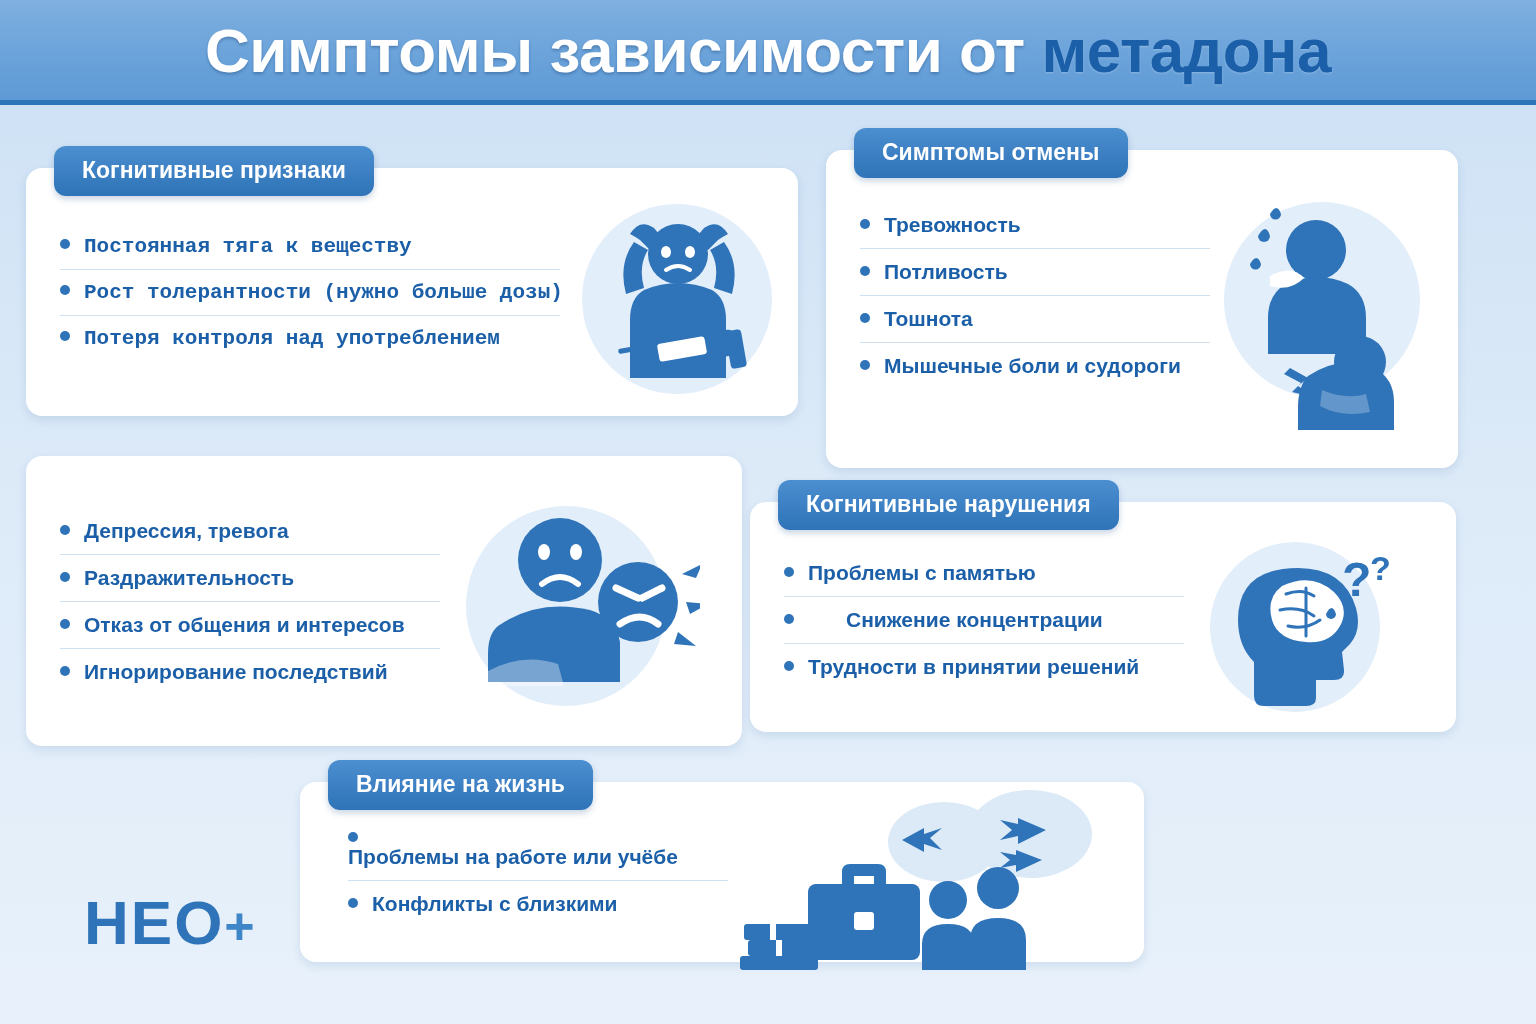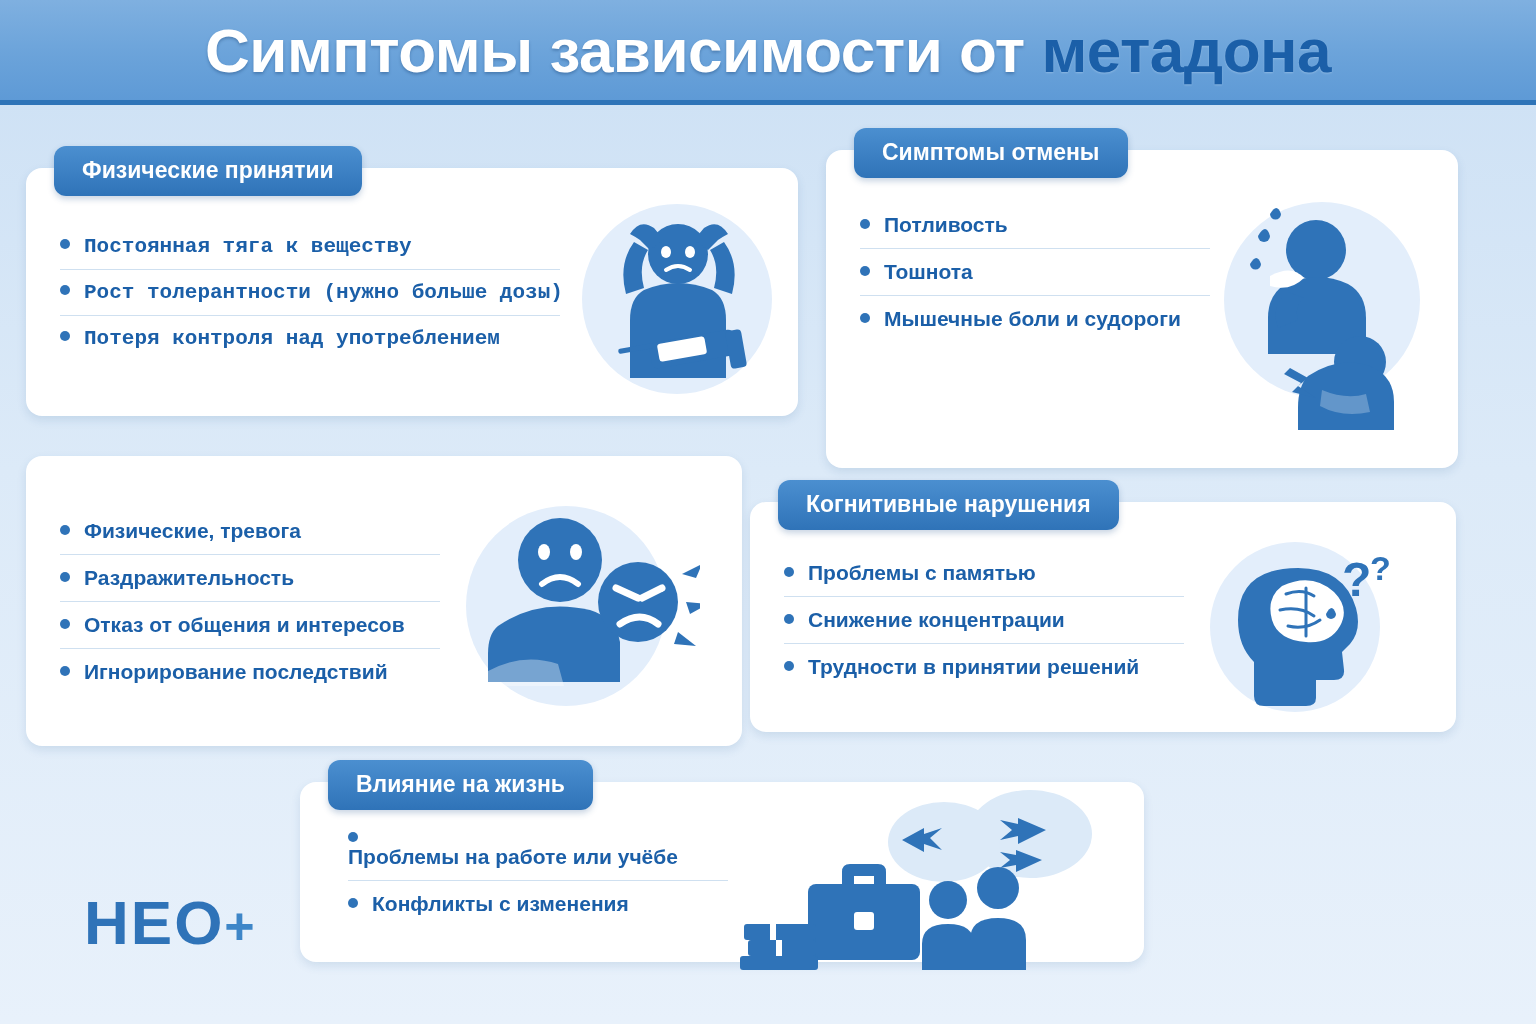--- a/index.html
+++ b/index.html
@@ -138,21 +138,21 @@
 
 <div class="bg-wash"></div>
 
 <div class="header">
   <h1>
     <span>Симптомы зависимости от </span><span class="accent">метадона</span>
   </h1>
 </div>
 
 <div class="card" id="card-physical">
-  <div class="card-title">Физические принятии</div>
+  <div class="card-title">Когнитивные признаки</div>
 
   <div class="items" style="top:56px;font-family:Liberation Mono, monospace;">
     <div class="item" style="width:500px;">
       <span class="bullet"></span>
       <span>Постоянная тяга к веществу</span>
     </div>
     <div class="item" style="width:500px;">
       <span class="bullet"></span>
       <span>Рост толерантности (нужно больше дозы)</span>
     </div>
@@ -191,20 +191,24 @@
     </g>
   </svg>
 </div>
 
 <div class="card" id="card-with">
   <div class="card-title">Симптомы отмены</div>
 
   <div class="items" style="top:52px;">
     <div class="item" style="width:350px;">
       <span class="bullet"></span>
+      <span>Тревожность</span>
+    </div>
+    <div class="item" style="width:350px;">
+      <span class="bullet"></span>
       <span>Потливость</span>
     </div>
     <div class="item" style="width:350px;">
       <span class="bullet"></span>
       <span>Тошнота</span>
     </div>
     <div class="item" style="width:350px;">
       <span class="bullet"></span>
       <span>Мышечные боли и судороги</span>
     </div>
@@ -232,21 +236,21 @@
       <path d="M78 176 l18 10 -10 8 18 12 -24 -6 9 -9 -17 -9z"></path>
     </g>
   </svg>
 </div>
 
 <div class="card" id="card-psych">
 
   <div class="items" style="top:52px;">
     <div class="item" style="width:380px;">
       <span class="bullet"></span>
-      <span>Физические, тревога</span>
+      <span>Депрессия, тревога</span>
     </div>
     <div class="item" style="width:380px;">
       <span class="bullet"></span>
       <span>Раздражительность</span>
     </div>
     <div class="item" style="width:380px;">
       <span class="bullet"></span>
       <span>Отказ от общения и интересов</span>
     </div>
     <div class="item" style="width:380px;">
@@ -284,21 +288,21 @@
 </div>
 
 <div class="card" id="card-cog">
   <div class="card-title">Когнитивные нарушения</div>
 
   <div class="items" style="top:48px;">
     <div class="item" style="width:400px;">
       <span class="bullet"></span>
       <span>Проблемы с памятью</span>
     </div>
-    <div class="item" style="width:400px;">
+    <div class="item" style="width:400px;gap:38px;">
       <span class="bullet"></span>
       <span>Снижение концентрации</span>
     </div>
     <div class="item" style="width:400px;">
       <span class="bullet"></span>
       <span>Трудности в принятии решений</span>
     </div>
   </div>
 
   <div class="icon-circle" style="left:460px; top:40px; width:170px; height:170px;"></div>
@@ -328,21 +332,21 @@
 <div class="card" id="card-life">
   <div class="card-title">Влияние на жизнь</div>
 
   <div class="items" style="top:42px; left:48px;">
     <div class="item" style="width:380px;flex-direction:column;">
       <span class="bullet"></span>
       <span>Проблемы на работе или учёбе</span>
     </div>
     <div class="item" style="width:380px;">
       <span class="bullet"></span>
-      <span>Конфликты с изменения</span>
+      <span>Конфликты с близкими</span>
     </div>
   </div>
 
   <svg class="icon-art" style="left:430px; top:-10px;" width="420" height="200" viewBox="0 0 420 200">
     <g>
 
       <ellipse cx="300" cy="62" rx="62" ry="44" fill="#dceaf8"></ellipse>
       <ellipse cx="214" cy="70" rx="56" ry="40" fill="#dceaf8"></ellipse>
 
       <g fill="#2f73b8">

